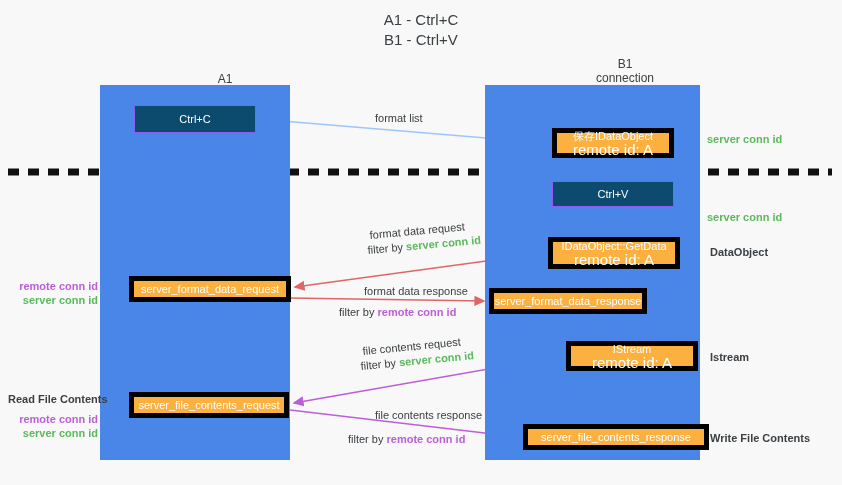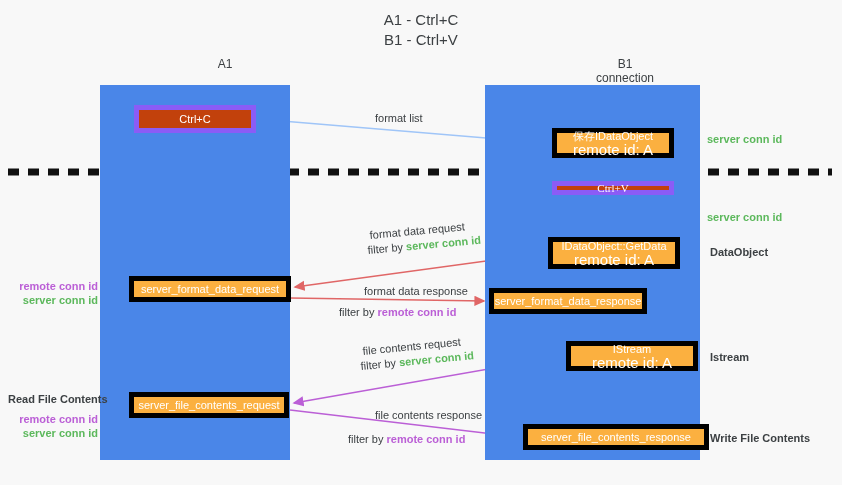--- a/index.html
+++ b/index.html
@@ -34,21 +34,21 @@
     color: #3c4043;
   }
 
   
   .col-header {
     text-align: center;
     font-size: 12px;
     line-height: 14px;
     color: #3c4043;
   }
-  #col-header-a1 { left: 130px; top: 57px; width: 190px; }
+  #col-header-a1 { left: 130px; top: 72px; width: 190px; }
   #col-header-b1 { left: 530px; top: 57px; width: 190px; }
 
   
   .lane {
     background: #4a86e8;
   }
   #lane-a1 { left: 100px; top: 85px; width: 190px; height: 375px; }
   #lane-b1 { left: 485px; top: 85px; width: 215px; height: 375px; }
 
   
@@ -57,27 +57,27 @@
     color: #ffffff;
     font-size: 11px;
     line-height: 13px;
     display: flex;
     flex-direction: column;
     align-items: center;
     justify-content: center;
     text-align: center;
     padding: 2px 4px;
   }
-  .node.green { background: #c2410c; border: 5px solid #8b5cf6; }
+  .node.green { background: #0c4a6e; border: 1px solid #8b5cf6; }
   .node.orange { background: #fbb040; border: 5px solid #000000; }
   .node .sub { font-size: 15px; line-height: 13px; }
 
   #node-ctrl-c        { left: 134px; top: 105px; width: 122px; height: 28px; }
   #node-save-dataobj  { left: 552px; top: 128px; width: 122px; height: 30px; }
-  #node-ctrl-v        { left: 552px; top: 181px; width: 122px; height: 14px; font-family: Liberation Serif, serif; }
+  #node-ctrl-v        { left: 552px; top: 181px; width: 122px; height: 26px; }
   #node-getdata       { left: 548px; top: 237px; width: 132px; height: 32px; }
   #node-fmt-req       { left: 129px; top: 276px; width: 162px; height: 26px; }
   #node-fmt-resp      { left: 489px; top: 288px; width: 158px; height: 26px; }
   #node-istream       { left: 566px; top: 341px; width: 132px; height: 30px; }
   #node-file-req      { left: 129px; top: 392px; width: 160px; height: 26px; }
   #node-file-resp     { left: 523px; top: 424px; width: 186px; height: 26px; }
 
   
   .edge-label {
     font-size: 11px;

